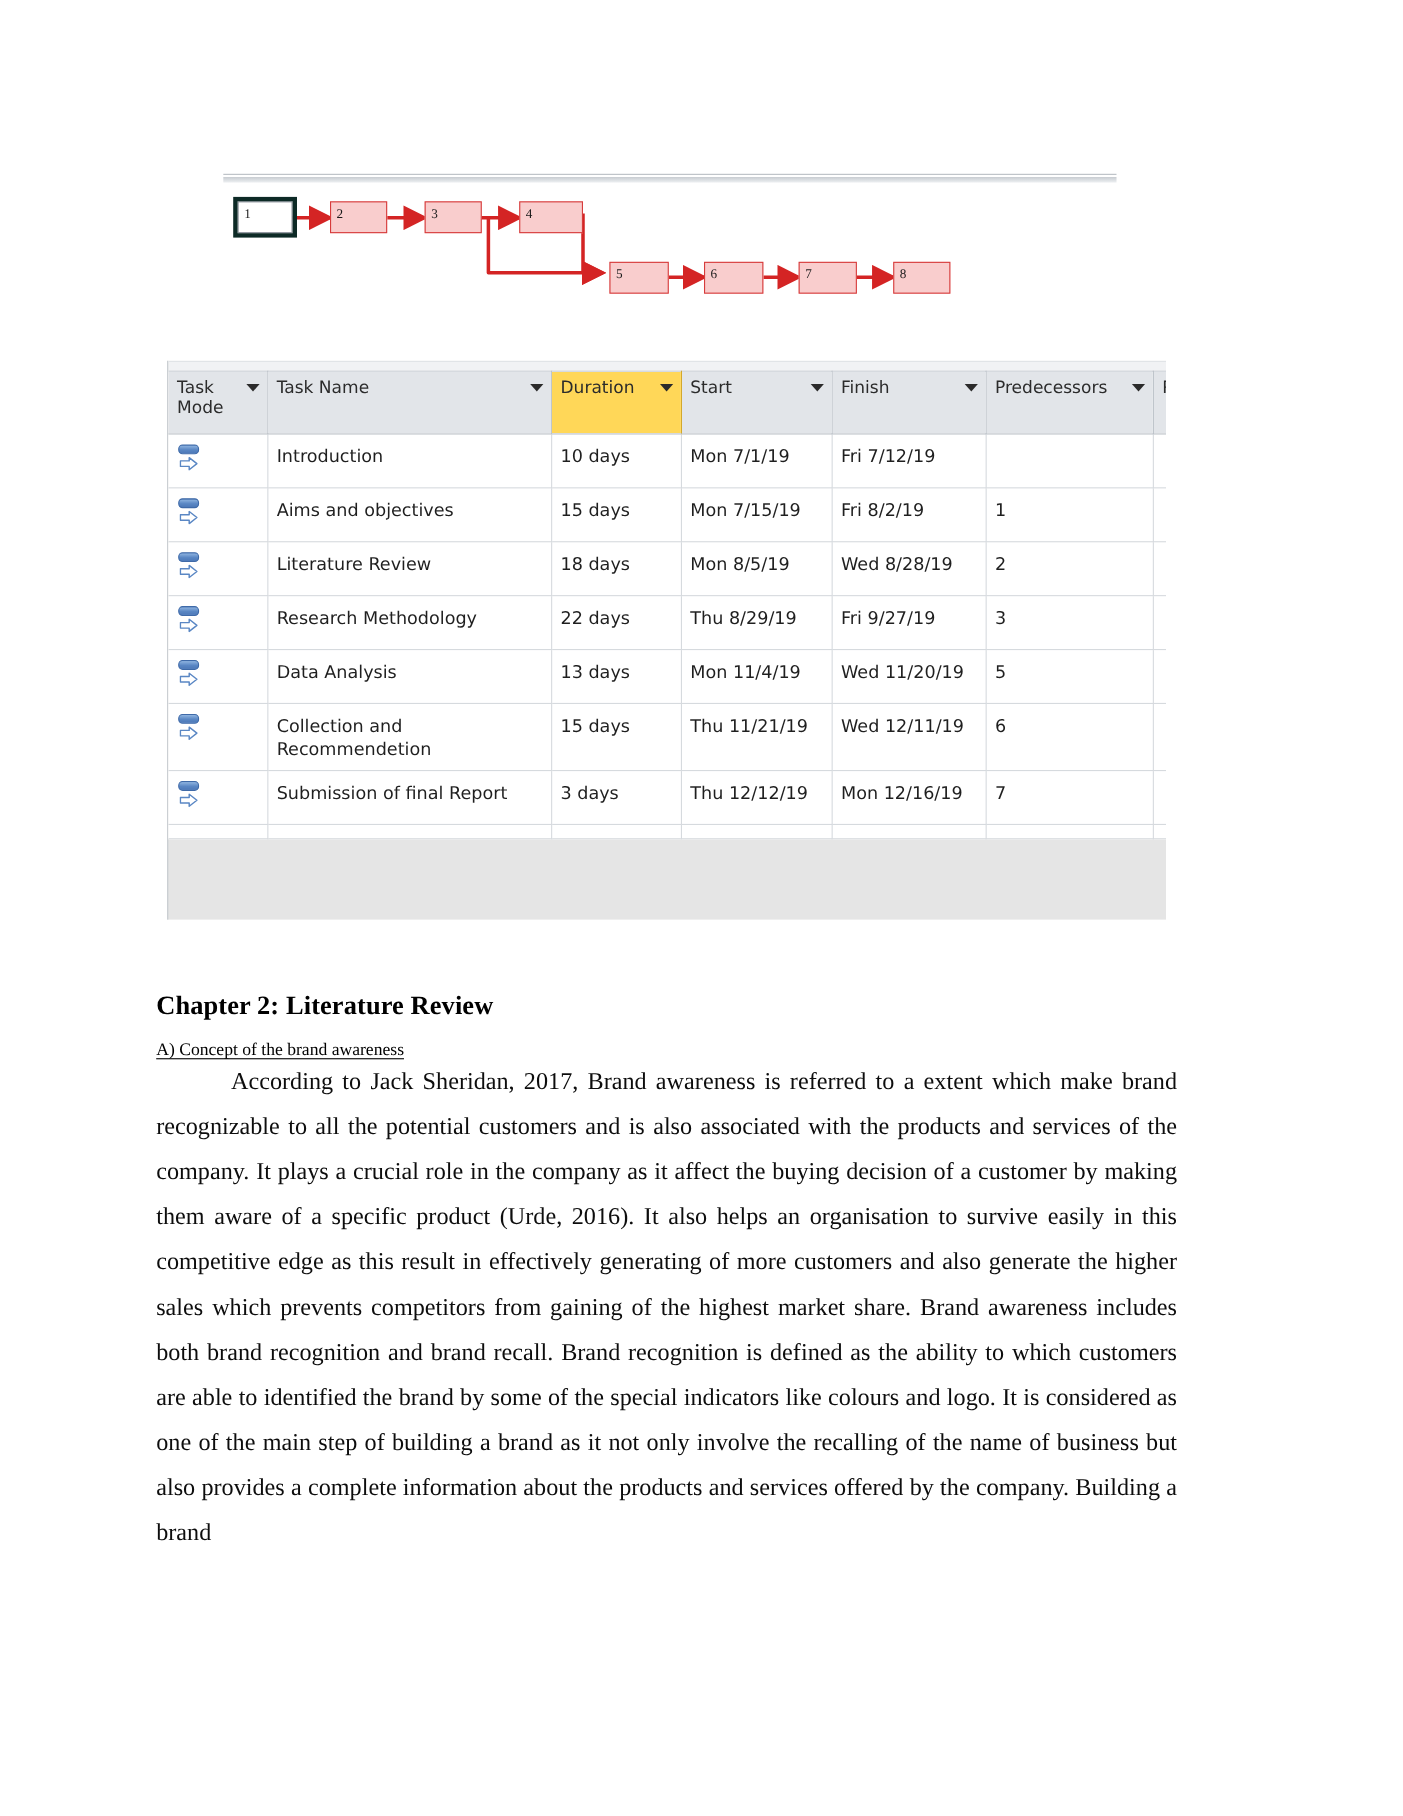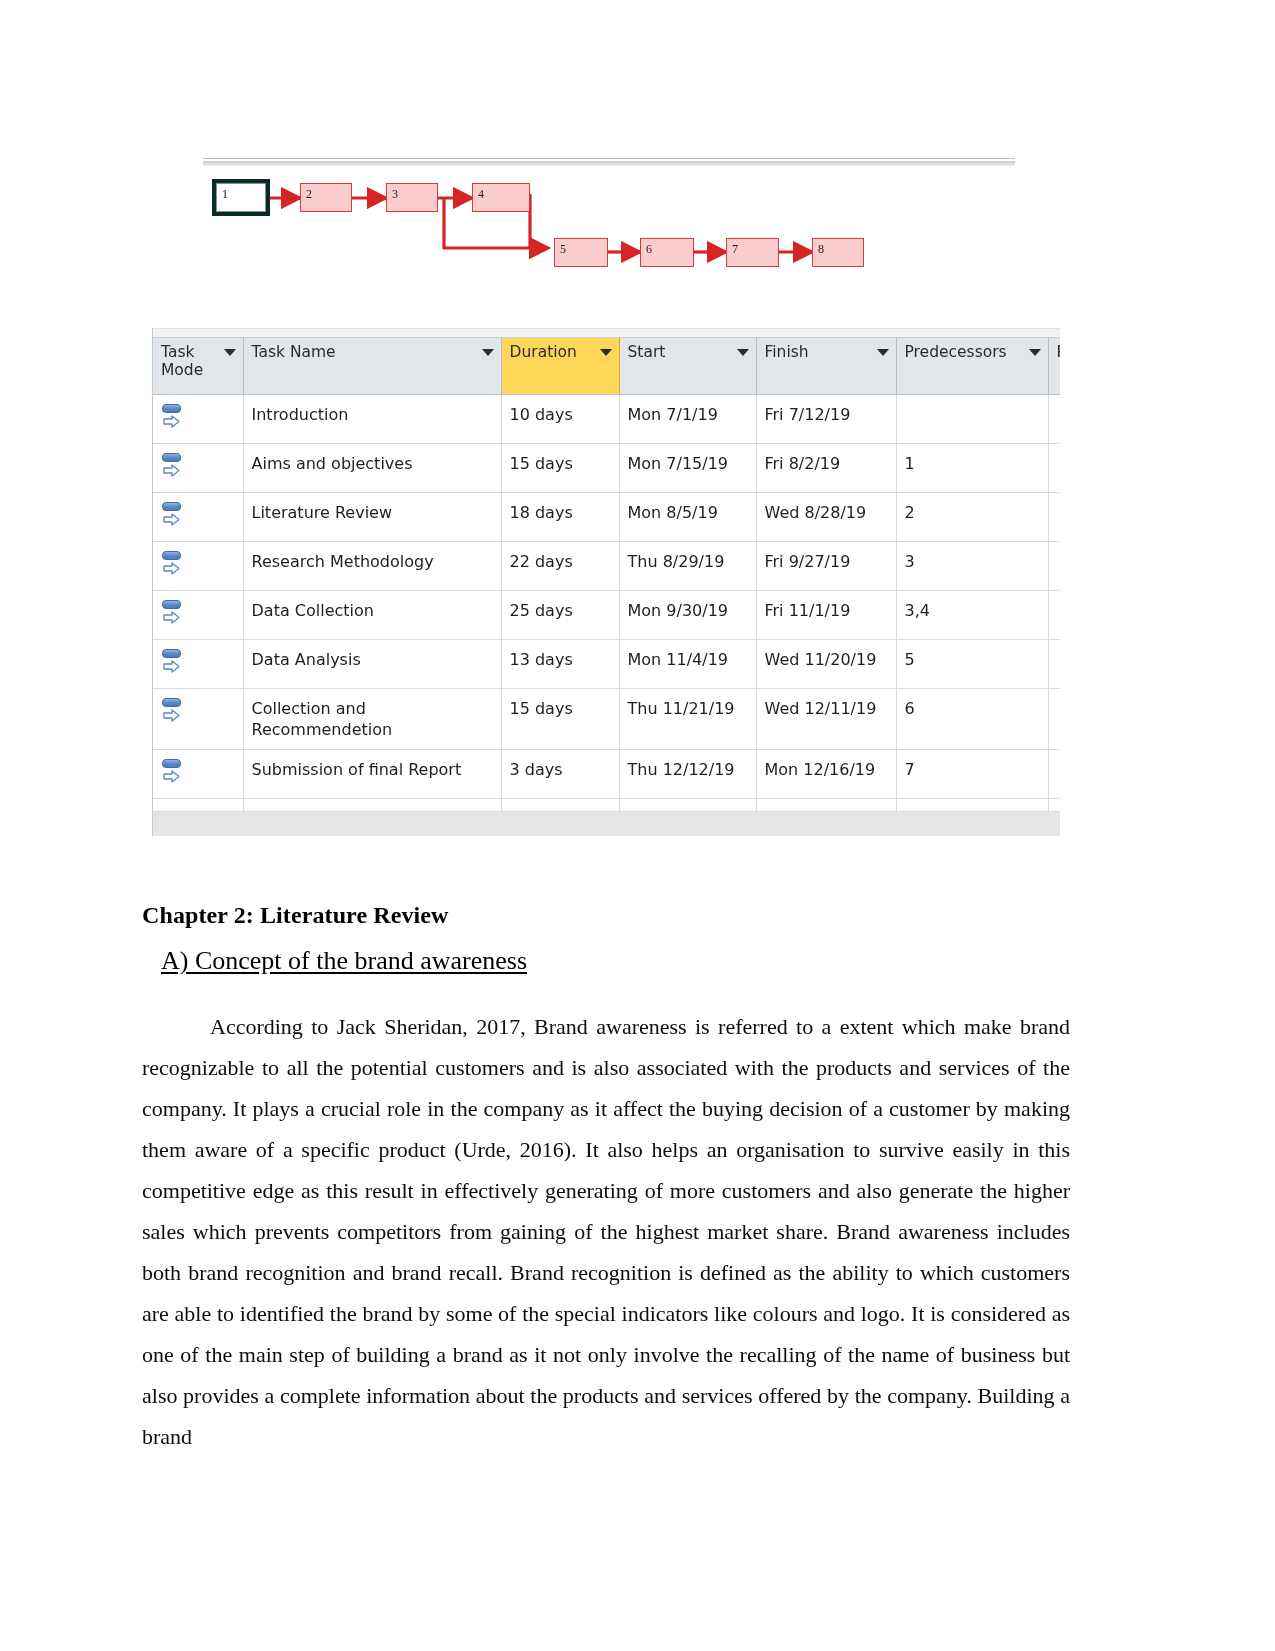--- a/index.html
+++ b/index.html
@@ -171,30 +171,29 @@
     top: 886px;
     font-size: 24px;
     font-weight: bold;
     letter-spacing: 0.1px;
     font-family: "Liberation Serif", "DejaVu Serif", serif;
   }
   .sub-heading {
     position: absolute;
     left: 142px;
     top: 946px;
-    font-size: 26px;
+    font-size: 16px;
     text-decoration: underline;
     text-underline-offset: 3px;
     font-family: "Liberation Serif", "DejaVu Serif", serif;
-    margin-left: 19px;
   }
   .body-para {
     position: absolute;
     left: 142px;
-    top: 984px;
+    top: 940px;
     width: 928px;
     font-size: 22px;
     line-height: 41px;
     text-align: justify;
     text-indent: 68px;
     font-family: "Liberation Serif", "DejaVu Serif", serif;
     color: #0d0d0d;
   }
 </style>
 </head>
@@ -375,36 +374,20 @@
             </span>
           </td>
           <td>Research Methodology</td>
           <td>22 days</td>
           <td>Thu 8/29/19</td>
           <td>Fri 9/27/19</td>
           <td>3</td>
           <td></td>
         </tr>
 
-        <tr>
-          <td class="c-mode">
-            <span class="mode-icon">
-              <span class="bar"></span>
-              <svg class="arrow" viewBox="0 0 17 13">
-                  <path d="M1 4 H9 V1 L16 6.5 L9 12 V9 H1 Z" fill="#ffffff" stroke="#5a87c4" stroke-width="1.3" stroke-linejoin="round"></path>
-                </svg>
-            </span>
-          </td>
-          <td>Data Collection</td>
-          <td>25 days</td>
-          <td>Mon 9/30/19</td>
-          <td>Fri 11/1/19</td>
-          <td>3,4</td>
-          <td></td>
-        </tr>
 
         <tr>
           <td class="c-mode">
             <span class="mode-icon">
               <span class="bar"></span>
               <svg class="arrow" viewBox="0 0 17 13">
                   <path d="M1 4 H9 V1 L16 6.5 L9 12 V9 H1 Z" fill="#ffffff" stroke="#5a87c4" stroke-width="1.3" stroke-linejoin="round"></path>
                 </svg>
             </span>
           </td>

